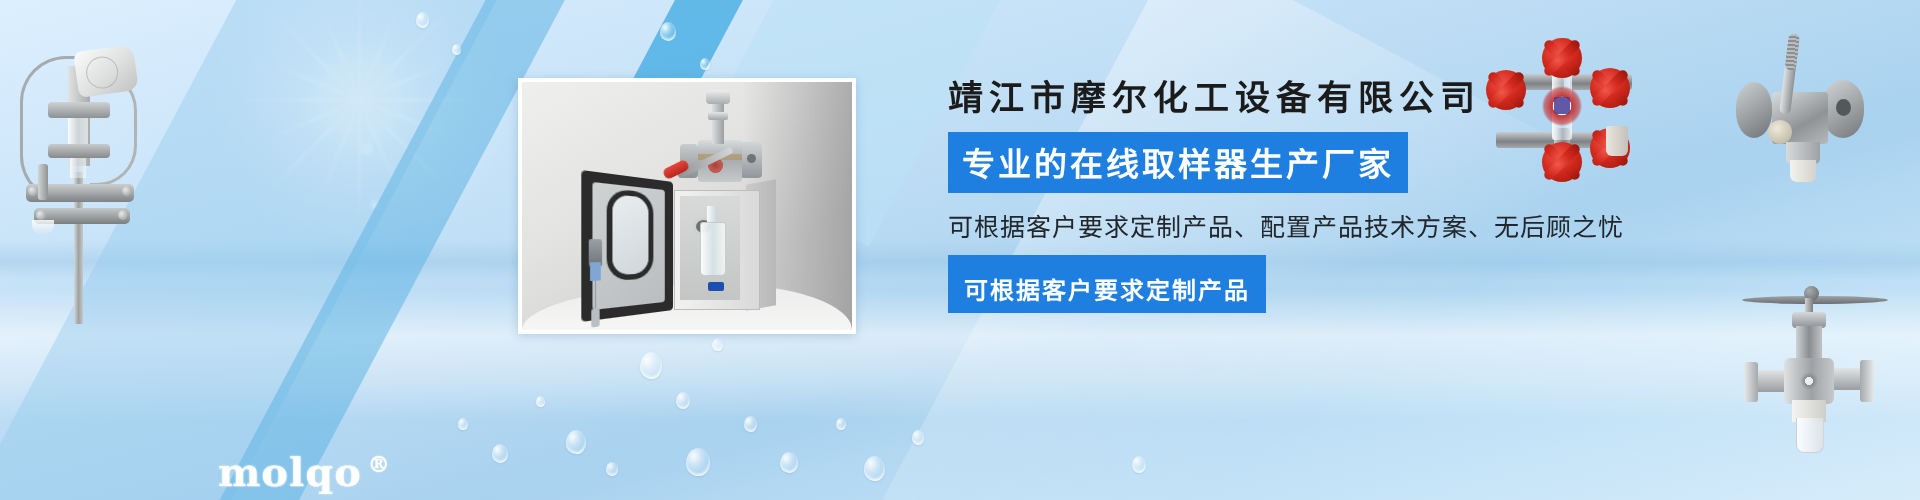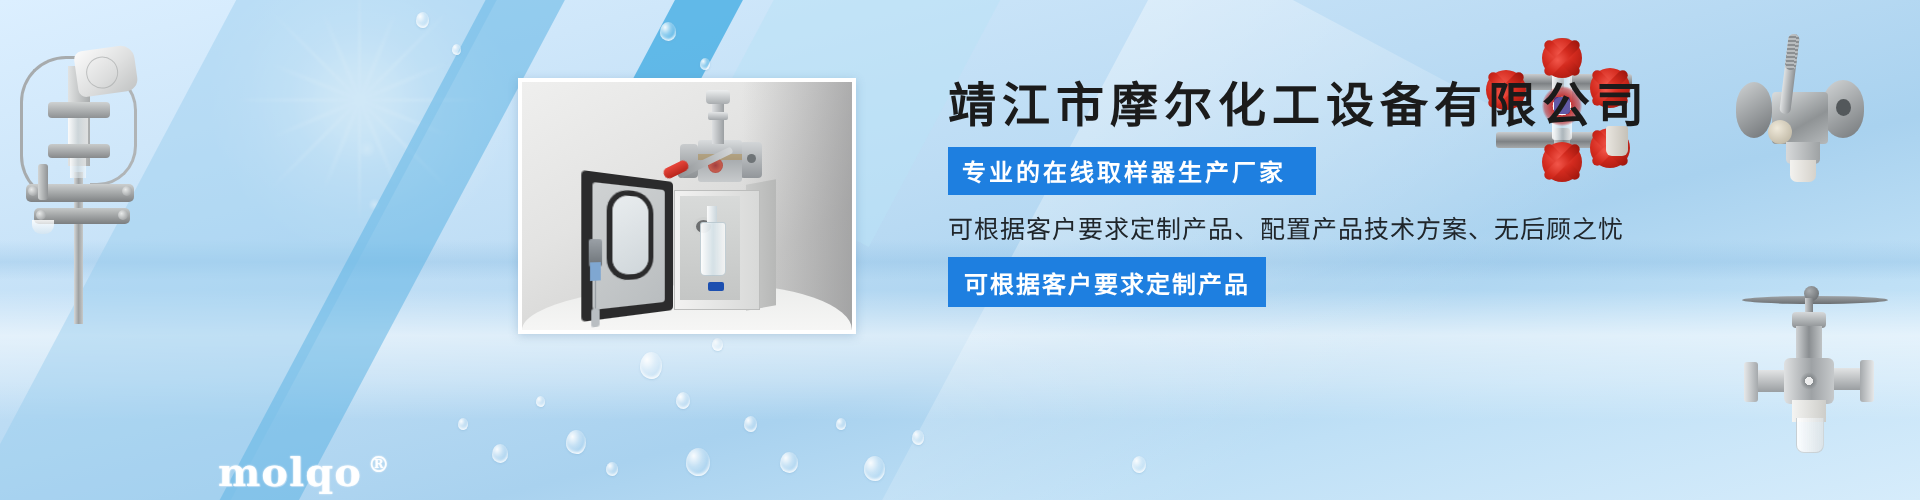--- a/index.html
+++ b/index.html
@@ -200,46 +200,46 @@
   .r3-flL{position:absolute;left:4px;top:82px;width:14px;height:40px;border-radius:3px;background:linear-gradient(to right,#e6e8e9,#a5a9ac);}
   .r3-flR{position:absolute;left:120px;top:80px;width:14px;height:42px;border-radius:3px;background:linear-gradient(to right,#a5a9ac,#e6e8e9);}
   .r3-logo{position:absolute;left:60px;top:92px;width:18px;height:18px;border-radius:50%;background:radial-gradient(circle,rgba(255,255,255,.8) 30%,rgba(120,125,128,.7) 32%,rgba(120,125,128,0) 70%);}
   .r3-low{position:absolute;left:52px;top:120px;width:34px;height:22px;background:linear-gradient(to right,#f4f4f2,#cdcdc9);}
   .r3-cup{position:absolute;left:56px;top:138px;width:26px;height:34px;border-radius:0 0 8px 8px;background:linear-gradient(to right,rgba(255,255,255,.9),rgba(222,226,228,.8));border:1px solid rgba(190,198,202,.7);border-top:none;}
 
   
   .copy{position:absolute;left:948px;top:78px;width:720px;}
 
   .title{
-    font-family:Liberation Serif, serif;
+    font-family:Liberation Sans, sans-serif;
     font-weight:700;
-    font-size:48px;
+    font-size:35px;
     letter-spacing:6px;
     color:#1b1b1b;
     line-height:1.15;
     white-space:nowrap;
   }
 
   .hl{
     display:inline-block;
     background:#1e7fe0;
     color:#ffffff;
     font-weight:700;
     white-space:nowrap;
   }
   .hl-1{
-    font-size:24px;
+    font-size:33px;
     letter-spacing:3px;
-    padding:6px 30px 7px 14px;
+    padding:6px 14px 7px 14px;
     margin-top:14px;
   }
   .hl-2{
     font-size:24px;
     letter-spacing:2px;
-    padding:8px 16px 7px 16px;
+    padding:16px 16px 7px 16px;
     margin-top:12px;
   }
 
   .sub{
     font-size:25px;
     letter-spacing:1px;
     color:#20262b;
     margin-top:14px;
     white-space:nowrap;
   }

